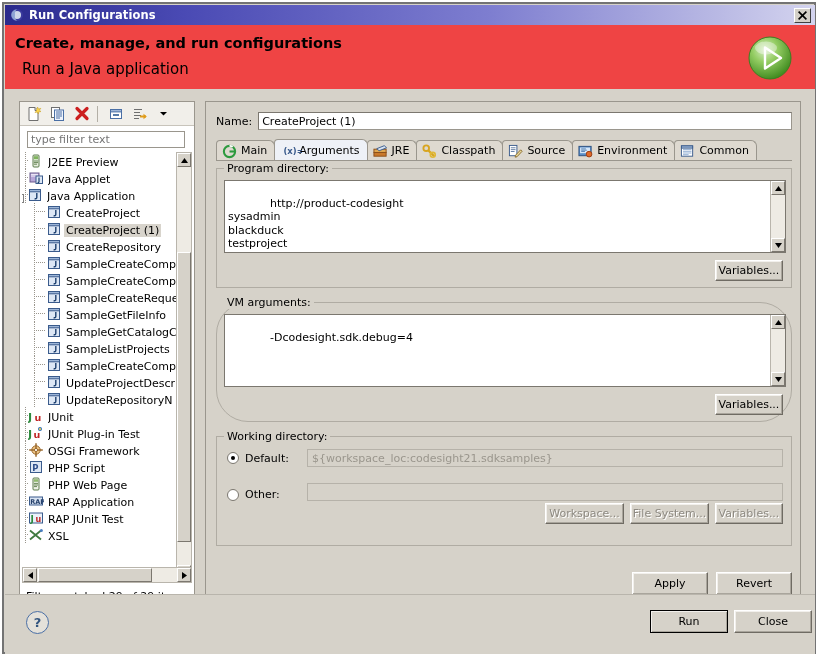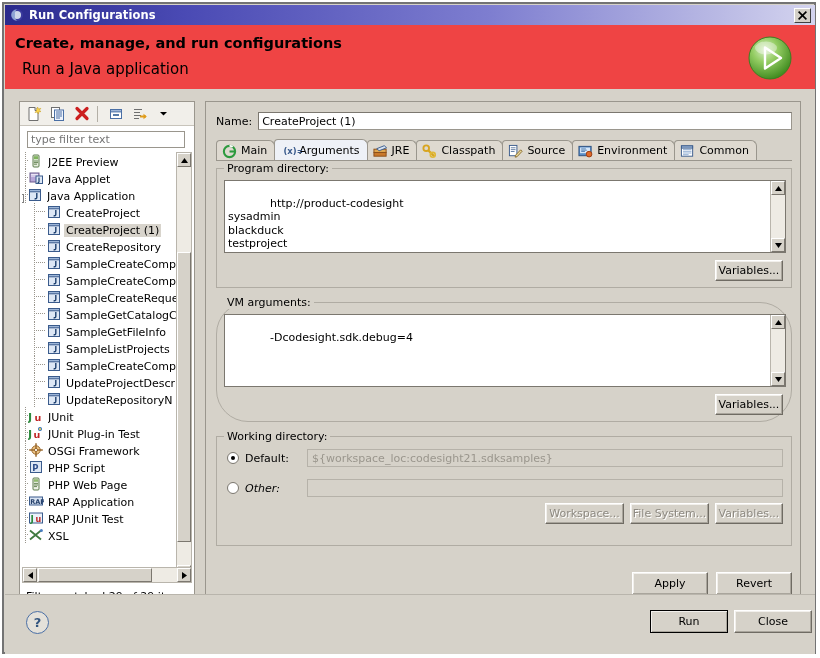--- a/index.html
+++ b/index.html
@@ -690,33 +690,33 @@
               <div class="tree-row">
                 <span style="display: inline-block; flex: 0 0 auto; width: 24px; height: 17px; position: relative;">
                   <span class="dotline" style="left: 12px; top: 0px; height: 17px;"></span>
                   <span class="dotline-h" style="left: 12px; top: 8px; width: 11px;"></span>
                 </span>
                 <span class="tree-icon"><svg width="16" height="16" viewBox="0 0 16 16">
                     <rect x="2.5" y="2.5" width="11" height="11" fill="#dde7f5" stroke="#3a5b8c"></rect>
                     <rect x="2.5" y="2.5" width="11" height="2.3" fill="#9db6d8" stroke="#3a5b8c"></rect>
                     <path d="M9.8 6v4.6c0 1.1-1.1 1.5-2.2 1" stroke="#1d3f6e" stroke-width="1.4" fill="none"></path>
                   </svg></span>
+                <span class="tree-label">SampleGetFileInfo</span>
+              </div>
+              <div class="tree-row">
+                <span style="display: inline-block; flex: 0 0 auto; width: 24px; height: 17px; position: relative;">
+                  <span class="dotline" style="left: 12px; top: 0px; height: 17px;"></span>
+                  <span class="dotline-h" style="left: 12px; top: 8px; width: 11px;"></span>
+                </span>
+                <span class="tree-icon"><svg width="16" height="16" viewBox="0 0 16 16">
+                    <rect x="2.5" y="2.5" width="11" height="11" fill="#dde7f5" stroke="#3a5b8c"></rect>
+                    <rect x="2.5" y="2.5" width="11" height="2.3" fill="#9db6d8" stroke="#3a5b8c"></rect>
+                    <path d="M9.8 6v4.6c0 1.1-1.1 1.5-2.2 1" stroke="#1d3f6e" stroke-width="1.4" fill="none"></path>
+                  </svg></span>
                 <span class="tree-label">SampleGetCatalogC</span>
-              </div>
-              <div class="tree-row">
-                <span style="display: inline-block; flex: 0 0 auto; width: 24px; height: 17px; position: relative;">
-                  <span class="dotline" style="left: 12px; top: 0px; height: 17px;"></span>
-                  <span class="dotline-h" style="left: 12px; top: 8px; width: 11px;"></span>
-                </span>
-                <span class="tree-icon"><svg width="16" height="16" viewBox="0 0 16 16">
-                    <rect x="2.5" y="2.5" width="11" height="11" fill="#dde7f5" stroke="#3a5b8c"></rect>
-                    <rect x="2.5" y="2.5" width="11" height="2.3" fill="#9db6d8" stroke="#3a5b8c"></rect>
-                    <path d="M9.8 6v4.6c0 1.1-1.1 1.5-2.2 1" stroke="#1d3f6e" stroke-width="1.4" fill="none"></path>
-                  </svg></span>
-                <span class="tree-label">SampleGetFileInfo</span>
               </div>
               <div class="tree-row">
                 <span style="display: inline-block; flex: 0 0 auto; width: 24px; height: 17px; position: relative;">
                   <span class="dotline" style="left: 12px; top: 0px; height: 17px;"></span>
                   <span class="dotline-h" style="left: 12px; top: 8px; width: 11px;"></span>
                 </span>
                 <span class="tree-icon"><svg width="16" height="16" viewBox="0 0 16 16">
                     <rect x="2.5" y="2.5" width="11" height="11" fill="#dde7f5" stroke="#3a5b8c"></rect>
                     <rect x="2.5" y="2.5" width="11" height="2.3" fill="#9db6d8" stroke="#3a5b8c"></rect>
                     <path d="M9.8 6v4.6c0 1.1-1.1 1.5-2.2 1" stroke="#1d3f6e" stroke-width="1.4" fill="none"></path>
@@ -997,21 +997,21 @@
 
         <div class="group" style="left:10px; top:334px; width:576px; height:110px;">
           <span class="group-title">Working directory:</span>
 
           <div style="position:absolute; left:10px; top:12px; width:556px; height:18px; display:flex; align-items:center;">
             <span class="radio checked"></span>
             <span style="margin-left:6px; width:62px;">Default:</span>
             <span class="ro-input" style="flex:1 1 auto; height:18px;">${workspace_loc:codesight21.sdksamples}</span>
           </div>
 
-          <div style="position:absolute; left:10px; top:38px; width:556px; height:26px; display:flex; align-items:center;font-style:italic;">
+          <div style="position:absolute; left:10px; top:38px; width:556px; height:26px; display:flex; align-items:flex-end;">
             <span class="radio"></span>
             <span style="margin-left:6px; width:62px;">Other:</span>
             <span class="ro-input empty" style="flex:1 1 auto; height:18px;"></span>
           </div>
 
           <div style="position:absolute; right:8px; top:66px; display:flex; gap:6px;">
             <div class="btn disabled" style="width:79px; height:21px;">Workspace...</div>
             <div class="btn disabled" style="width:79px; height:21px;">File System...</div>
             <div class="btn disabled" style="width:68px; height:21px;">Variables...</div>
           </div>

